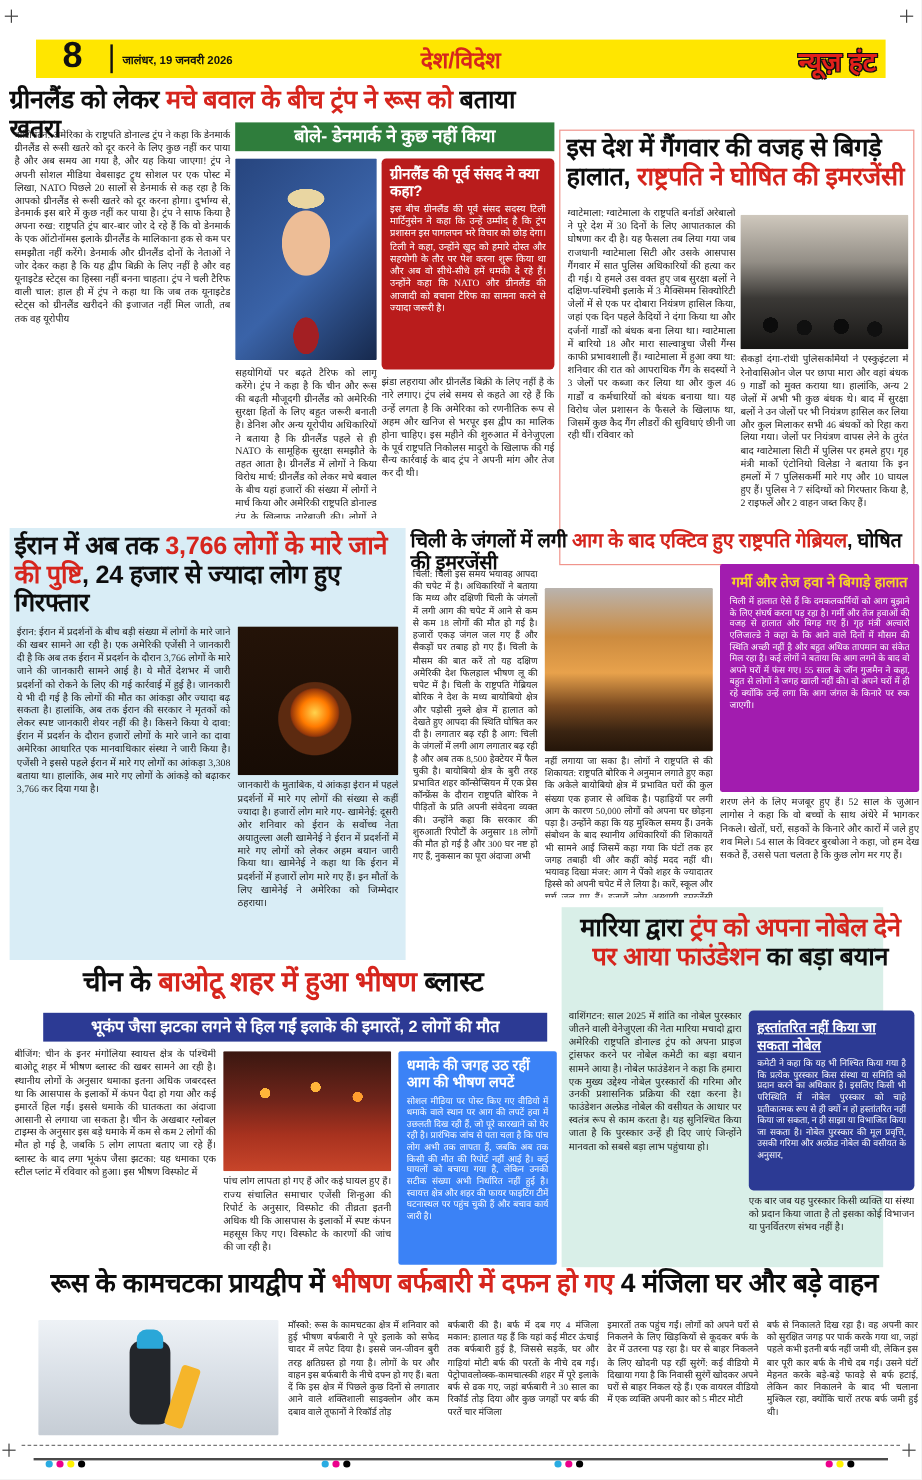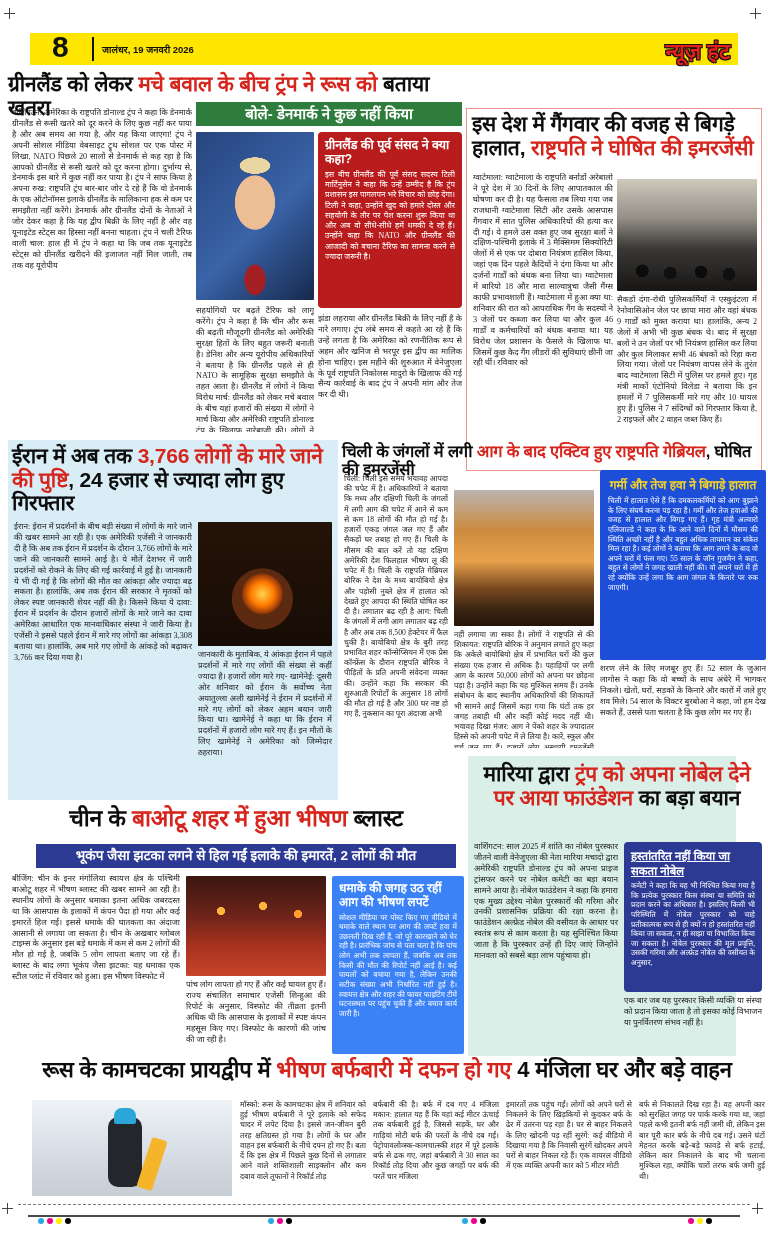--- a/index.html
+++ b/index.html
@@ -19,21 +19,21 @@
   .hl .r{color:#d6251d;}
   
   .bt{font-family:"Liberation Serif","DejaVu Serif",serif;font-size:8.2px;line-height:1.33;
       text-align:justify;color:#1d1d1d;overflow:hidden;}
   .boxt{font-family:"Liberation Serif","DejaVu Serif",serif;font-size:7.9px;line-height:1.3;
         text-align:justify;color:#fff;overflow:hidden;}
   .img{overflow:hidden;border-radius:1px;}
   
   .greenbar{background:#2f7d3c;color:#fff;font-weight:800;text-align:center;}
   .bluebox{background:#b91c1c;color:#fff;border-radius:4px;}
-  .blackbox{background:#1d4ed8;color:#fff;border-radius:2px;}
+  .blackbox{background:#a21caf;color:#fff;border-radius:2px;}
   .chinagreen{background:#3b82f6;color:#fff;border-radius:2px;}
   .bluebar{background:#2c3a94;color:#fff;font-weight:800;text-align:center;}
   
   .crop{width:11px;height:11px;}
   .crop:before{content:"";position:absolute;left:0;right:0;top:5px;height:1px;background:#444;}
   .crop:after{content:"";position:absolute;top:0;bottom:0;left:5px;width:1px;background:#444;}
   .dash{border-top:1px dashed #777;}
   .solid{height:2px;background:#4a4a4a;}
   .dot{width:6px;height:6px;border-radius:50%;display:inline-block;margin-right:3px;}
   
@@ -71,20 +71,21 @@
 
   <div class="abs crop" style="left:4px;top:8px;"></div>
   <div class="abs crop" style="left:750px;top:8px;"></div>
   <div class="abs crop" style="left:2px;top:1203px;"></div>
   <div class="abs crop" style="left:752px;top:1203px;"></div>
 
   <div class="abs" id="band">
     <div class="abs pgnum">8</div>
     <div class="abs vline"></div>
     <div class="abs dateline">जालंधर, 19 जनवरी 2026</div>
+    <div class="abs section">देश/विदेश</div>
     <div class="abs masthead">न्यूज़ हंट</div>
   </div>
 
   <div class="abs" style="left:8px;top:72px;width:454px;height:365px;">
     <div class="abs hl" style="left:0;top:0;width:454px;font-size:21px;">
       <span>ग्रीनलैंड को लेकर </span><span class="r">मचे बवाल के बीच ट्रंप ने रूस को </span><span>बताया खतरा</span>
     </div>
     <div class="abs bt" style="left:4px;top:36px;width:180px;height:324px;">वाशिगंटन: अमेरिका के राष्ट्रपति डोनाल्ड ट्रंप ने कहा कि डेनमार्क ग्रीनलैंड से रूसी खतरे को दूर करने के लिए कुछ नहीं कर पाया है और अब समय आ गया है, और यह किया जाएगा! ट्रंप ने अपनी सोशल मीडिया वेबसाइट ट्रुथ सोशल पर एक पोस्ट में लिखा, NATO पिछले 20 सालों से डेनमार्क से कह रहा है कि आपको ग्रीनलैंड से रूसी खतरे को दूर करना होगा। दुर्भाग्य से, डेनमार्क इस बारे में कुछ नहीं कर पाया है। ट्रंप ने साफ किया है अपना रुख: राष्ट्रपति ट्रंप बार-बार जोर दे रहे हैं कि वो डेनमार्क के एक ऑटोनॉमस इलाके ग्रीनलैंड के मालिकाना हक से कम पर समझौता नहीं करेंगे। डेनमार्क और ग्रीनलैंड दोनों के नेताओं ने जोर देकर कहा है कि यह द्वीप बिक्री के लिए नहीं है और वह यूनाइटेड स्टेट्स का हिस्सा नहीं बनना चाहता। ट्रंप ने चली टैरिफ वाली चाल: हाल ही में ट्रंप ने कहा था कि जब तक यूनाइटेड स्टेट्स को ग्रीनलैंड खरीदने की इजाजत नहीं मिल जाती, तब तक वह यूरोपीय</div>
     <div class="abs greenbar" style="left:188px;top:30px;width:266px;height:24px;font-size:15px;line-height:24px;">बोले- डेनमार्क ने कुछ नहीं किया</div>
     <div class="abs img ph-trump" style="left:188px;top:60px;width:118px;height:168px;"></div>

